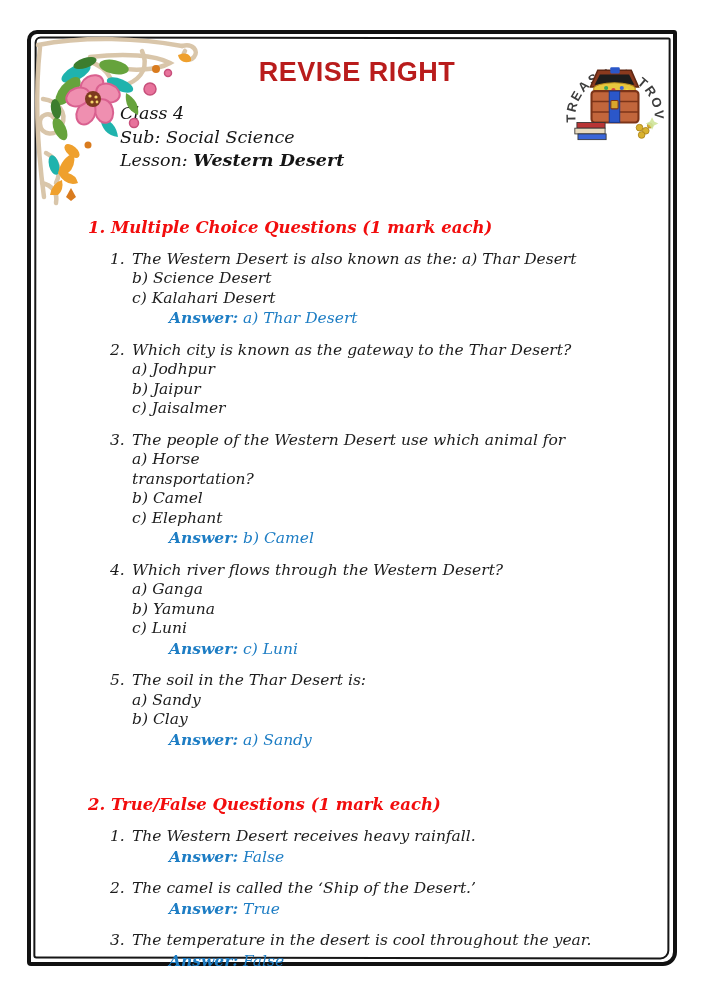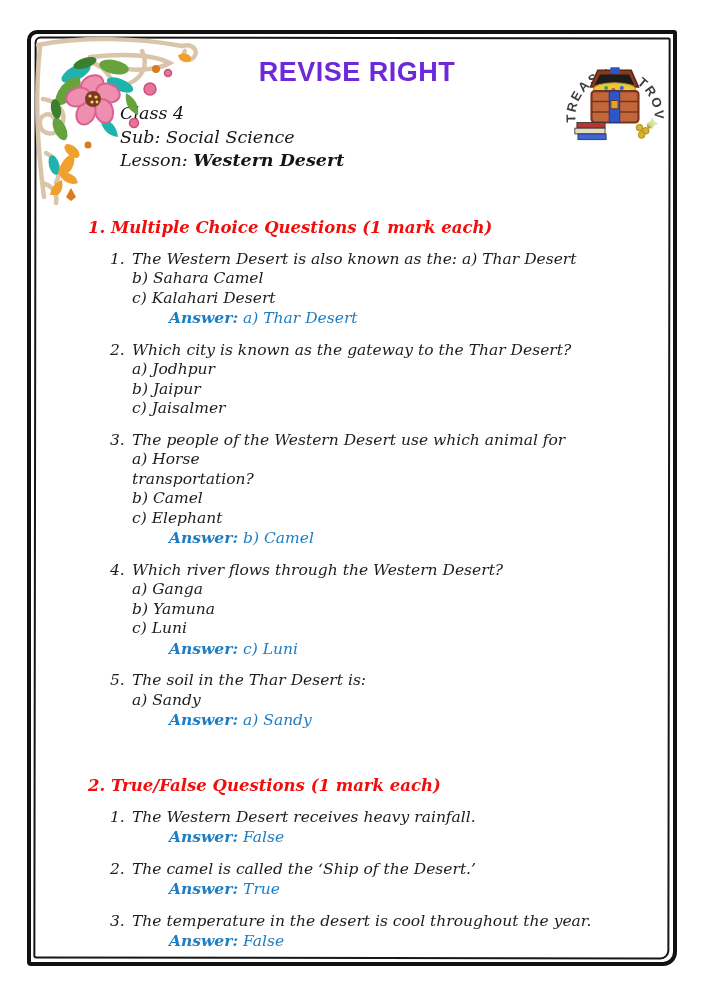--- a/index.html
+++ b/index.html
@@ -20,21 +20,21 @@
     border:2px solid #161616;
     border-radius:6px 2px 9px 3px;
     transform:rotate(0.08deg);
   }
   .floral{position:absolute;left:30px;top:33px;z-index:3;}
   .logo{position:absolute;left:560px;top:40px;z-index:3;}
   .content{position:absolute;left:36px;top:33px;width:634px;z-index:2;}
   .title{
     margin:24px 0 0 8px;text-align:center;
     font-family:"Liberation Sans", sans-serif;
-    font-weight:700;font-size:27px;letter-spacing:0.5px;color:#6d28d9;
+    font-weight:700;font-size:27px;letter-spacing:0.5px;color:#b91c1c;
   }
   .meta{
     margin:14px 0 0 84px;
     font-style:italic;font-size:17.5px;line-height:23.5px;color:#151515;
   }
   .meta b{font-weight:700;}
   .sec-heading{
     font-style:italic;font-weight:700;font-size:16.5px;line-height:21px;
     color:var(--heading-red,#f20d0d);
     margin:44px 8px 9px 52px;
@@ -174,21 +174,21 @@
       <div>Sub: Social Science</div>
       <div><span>Lesson: </span><b>Western Desert</b></div>
     </div>
 
     <div id="sections">
         <div class="sec-heading">1. Multiple Choice Questions (1 mark each)</div>
         <div class="question">
           <div class="q-num">1.</div>
           <div class="q-body">
             <div class="q-line">The Western Desert is also known as the: a) Thar Desert</div>
-            <div class="q-line">b) Sahara Camel</div>
+            <div class="q-line">b) Science Desert</div>
             <div class="q-line">c) Kalahari Desert</div>
             <div class="answer"><span class="answer-label">Answer:</span> <span>a) Thar Desert</span></div>
           </div>
         </div>
         <div class="question">
           <div class="q-num">2.</div>
           <div class="q-body">
             <div class="q-line">Which city is known as the gateway to the Thar Desert?</div>
             <div class="q-line">a) Jodhpur</div>
             <div class="q-line">b) Jaipur</div>
@@ -214,20 +214,21 @@
             <div class="q-line">b) Yamuna</div>
             <div class="q-line">c) Luni</div>
             <div class="answer"><span class="answer-label">Answer:</span> <span>c) Luni</span></div>
           </div>
         </div>
         <div class="question">
           <div class="q-num">5.</div>
           <div class="q-body">
             <div class="q-line">The soil in the Thar Desert is:</div>
             <div class="q-line">a) Sandy</div>
+            <div class="q-line">b) Clay</div>
             <div class="answer"><span class="answer-label">Answer:</span> <span>a) Sandy</span></div>
           </div>
         </div>
         <div class="sec-heading">2. True/False Questions (1 mark each)</div>
         <div class="question">
           <div class="q-num">1.</div>
           <div class="q-body">
             <div class="q-line">The Western Desert receives heavy rainfall.</div>
             <div class="answer"><span class="answer-label">Answer:</span> <span>False</span></div>
           </div>

